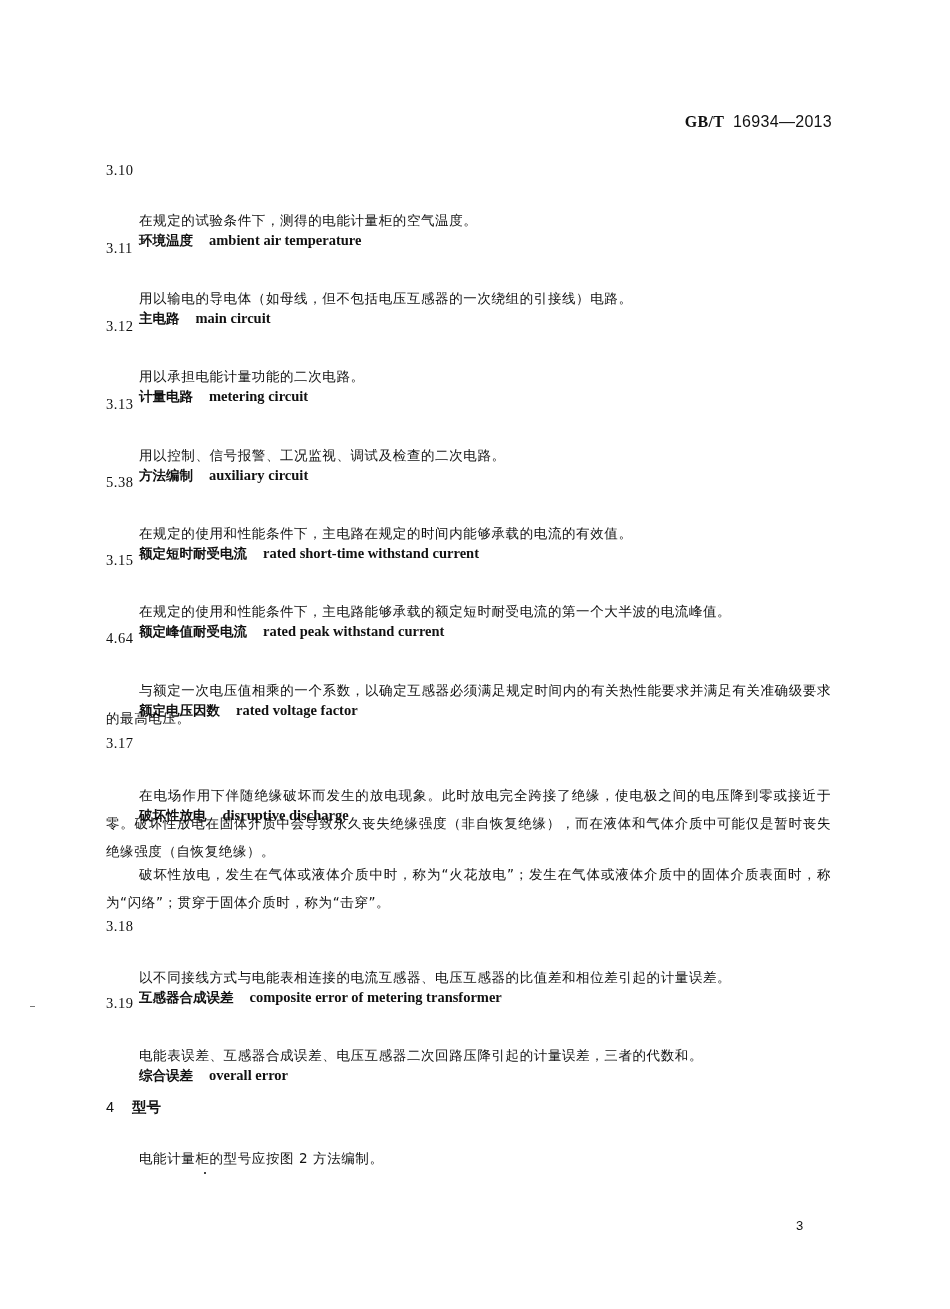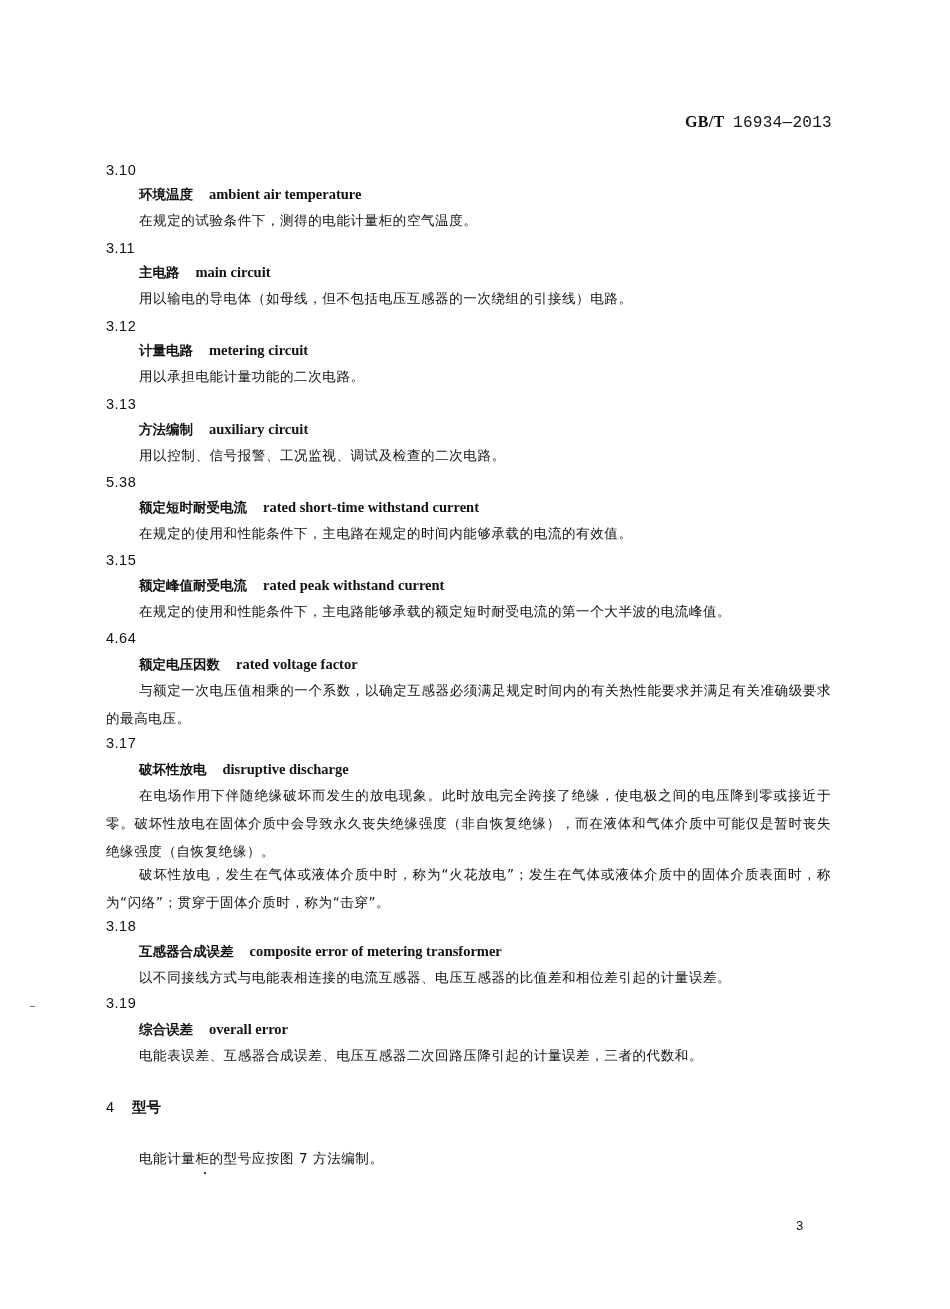--- a/index.html
+++ b/index.html
@@ -18,42 +18,43 @@
     .header-code {
       position: absolute;
       top: 113px;
       right: 118px;
       font-family: "Liberation Serif", "DejaVu Serif", serif;
       font-size: 16px;
       font-weight: bold;
       letter-spacing: 0.3px;
     }
     .header-code .num {
-      font-family: Liberation Mono, monospace;
+      font-family: Liberation Sans, sans-serif;
       font-weight: normal;
       margin-top: 8px;
     }
     .content {
       position: absolute;
       left: 0;
       top: 0;
       width: 950px;
     }
     .clause-num {
       position: absolute;
       left: 106px;
-      font-family: Liberation Sans, sans-serif;
+      font-family: Liberation Serif, serif;
       font-size: 14.5px;
       letter-spacing: 0.5px;
     }
     .term-line {
       position: absolute;
       left: 139px;
       font-size: 14px;
       white-space: nowrap;
+      margin-top: 46px;
     }
     .term-zh {
       font-family: "DejaVu Sans", sans-serif;
       font-weight: bold;
       font-size: 13.5px;
     }
     .term-en {
       font-family: "Liberation Serif", "DejaVu Serif", serif;
       font-weight: bold;
       font-size: 14.5px;
@@ -181,19 +182,19 @@
 
   <div class="clause-num" style="top:995px">3.19</div>
   <div class="term-line" style="top:1021px">
     <span class="term-zh">综合误差</span><span class="term-en">overall error</span>
   </div>
   <div class="def" style="top:1047px">电能表误差、互感器合成误差、电压互感器二次回路压降引起的计量误差，三者的代数和。</div>
 
   <div class="section-heading" style="top:1098px">
     <span class="sec-num">4</span><span>型号</span>
   </div>
-  <div class="def" style="top:1150px">电能计量柜的型号应按图 7 方法编制。</div>
+  <div class="def" style="top:1150px">电能计量柜的型号应按图 2 方法编制。</div>
 
   <div class="margin-mark"></div>
   <div class="dot-mark"></div>
 </div>
 
 <div class="page-number">3</div>
 
 </body></html>

